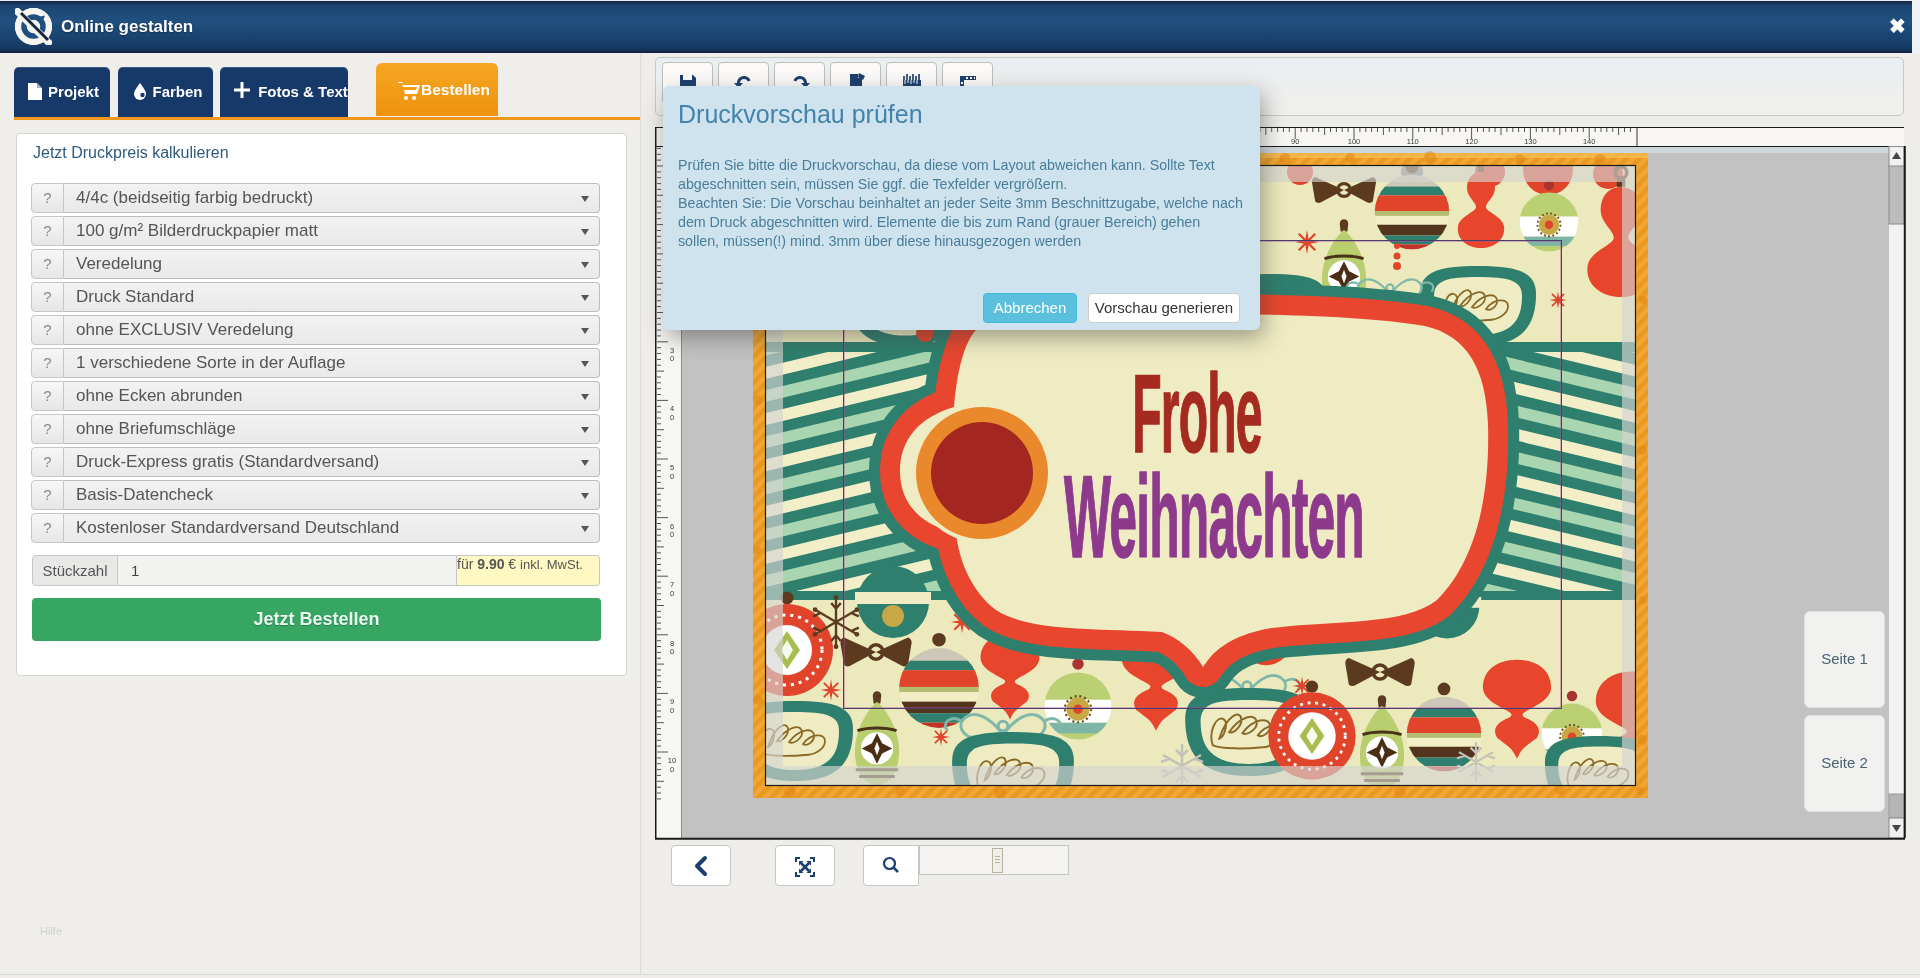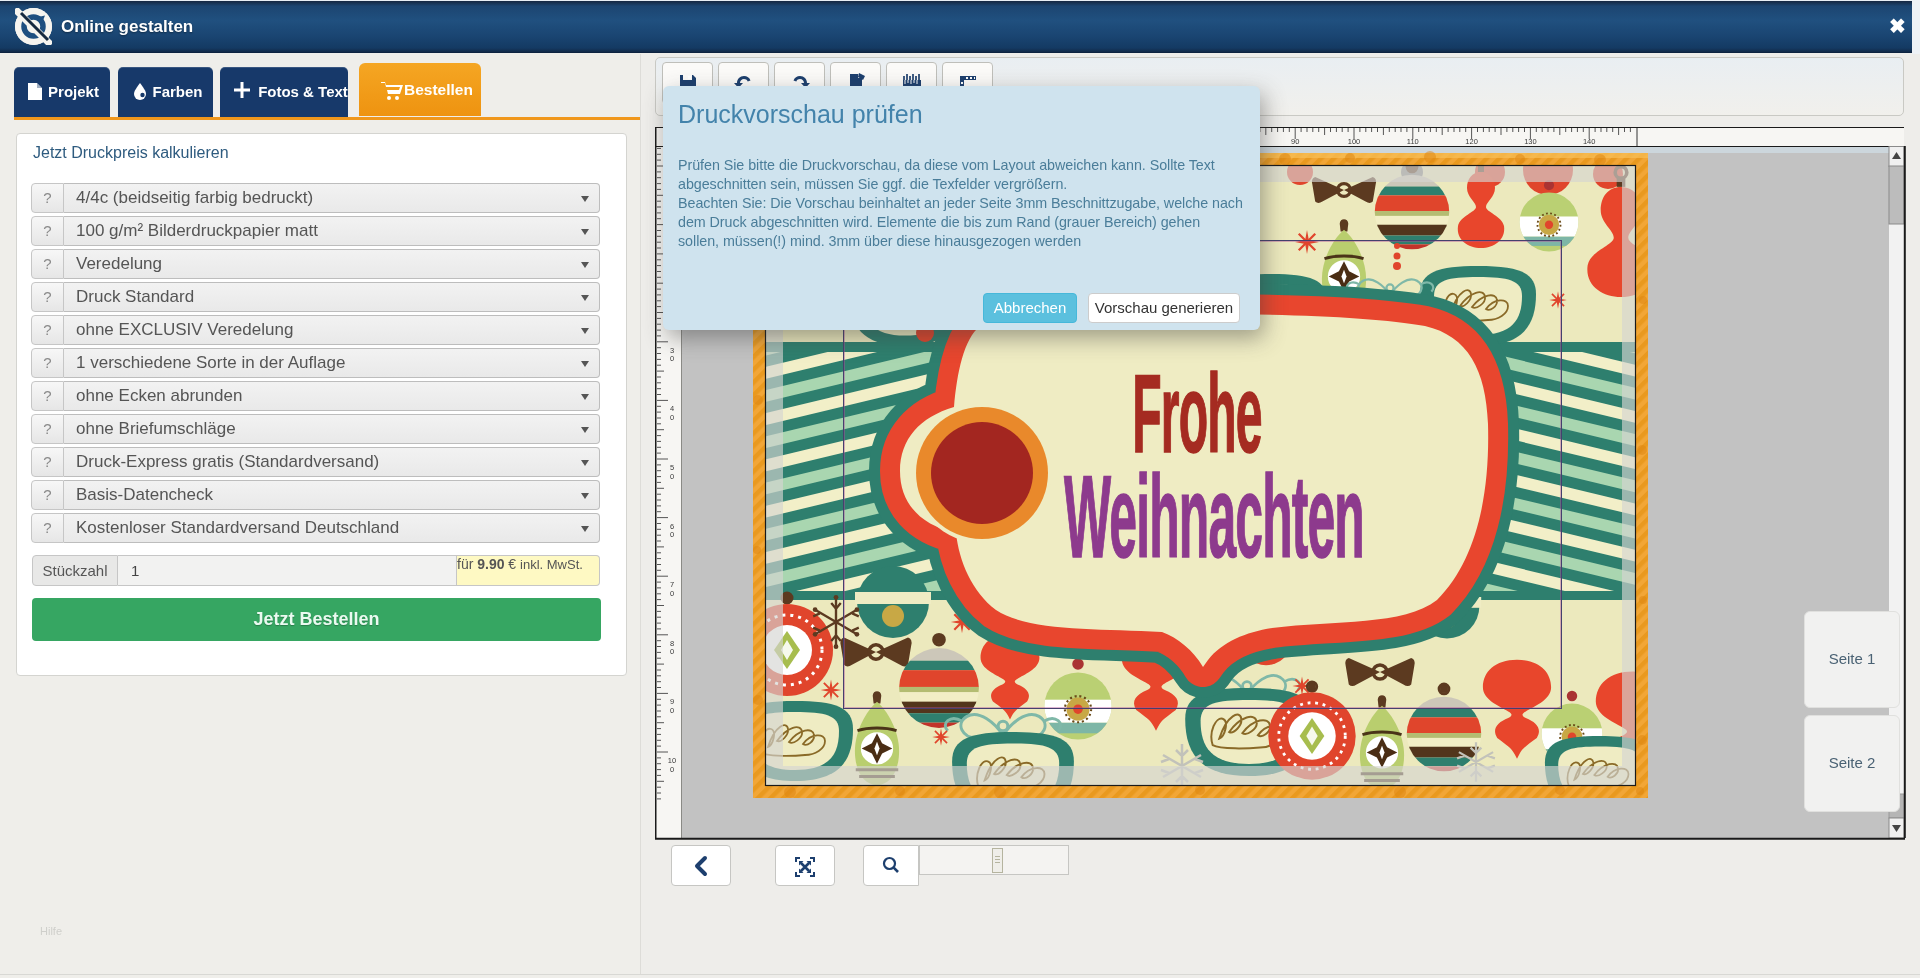--- a/index.html
+++ b/index.html
@@ -7,21 +7,21 @@
  background:linear-gradient(180deg,#152741 0%,#1c4571 10%,#20507f 38%,#1a4572 68%,#143a63 92%,#122947 100%);
  border-top:1px solid #e8eef4; border-bottom:1px solid #0d2340}
 #logo {position:absolute;left:15px;top:8px;width:37px;height:37px;border-radius:50%;background:#f6f4ef}
 #logo svg {position:absolute;left:0;top:0}
 #brand {position:absolute;left:61px;top:17px;color:#fff;font-size:17px;font-weight:bold;text-shadow:0 1px 2px rgba(0,0,0,.4)}
 #closex {position:absolute;left:1889px;top:14px;color:#fff;font-size:20px;font-weight:bold}
 #leftsep {position:absolute;left:640px;top:54px;width:1px;height:921px;background:#dddcd8}
 .tab {position:absolute;top:67px;height:50px;background:#17396a;border-radius:5px 5px 0 0;color:#fff;
  font-size:15px;font-weight:bold;text-align:center;box-shadow:inset 0 1px 0 rgba(255,255,255,.15)}
 .tab .ic {position:absolute;left:14px;top:16px}
-#tab4 {position:absolute;left:359px;top:63px;width:122px;height:53px;background:linear-gradient(#f5a623,#ee9310);
+#tab4 {position:absolute;left:376px;top:63px;width:122px;height:53px;background:linear-gradient(#f5a623,#ee9310);
  border-radius:6px 6px 0 0;color:#fff;font-size:16px;font-weight:bold}
 #tabline {position:absolute;left:14px;top:117px;width:626px;height:3px;background:#f0971c}
 #panelcard {position:absolute;left:16px;top:133px;width:611px;height:543px;background:#fff;border:1px solid #d4d4d0;border-radius:4px}
 #ptitle {position:absolute;left:33px;top:144px;font-size:16px;color:#2e5b7f}
 .qrow {position:absolute;left:31px;height:30px;width:569px}
 .qm {position:absolute;left:0;top:0;width:33px;height:30px;background:linear-gradient(#f7f7f7,#e6e6e6);
  border:1px solid #c6c6c6;border-radius:4px 0 0 4px;color:#8a8a8a;font-size:15px;line-height:28px;text-align:center}
 .sel {position:absolute;left:33px;top:0;width:536px;height:30px;background:linear-gradient(#f2f2f2,#e9e9e9);
  border:1px solid #bdbdbd;border-left:none;border-radius:0 4px 4px 0;font-size:17px;color:#555;line-height:28px;padding-left:12px}
 .caret {position:absolute;right:10px;top:12px;width:0;height:0;border-left:4.5px solid transparent;
@@ -38,21 +38,21 @@
 #hilfe {position:absolute;left:40px;top:925px;font-size:11px;color:#cfcfcb}
 #toolbar {position:absolute;left:655px;top:57px;width:1249px;height:59px;background:linear-gradient(#e9eef2,#f1f0ec);
  border:1px solid #c9c9c4;border-radius:5px}
 .tbtn {position:absolute;top:62px;width:51px;height:42px;background:#fbfaf8;border:1px solid #bfbfba;border-radius:4px;
  text-align:center;padding-top:9px}
 .bbtn {position:absolute;top:845px;height:41px;background:#fff;border:1px solid #c6c6c3;border-radius:4px;
  text-align:center;padding-top:9px}
 #slider {position:absolute;left:919px;top:845px;width:150px;height:30px;background:#f4f3f1;border:1px solid #c6c6c3}
 #shandle {position:absolute;left:72px;top:2px;width:11px;height:25px;background:#efeee9;border:1px solid #b5b49f;padding:5px 1px}
 #shandle div {height:1px;background:#b5b49f;margin:2px 1px}
-.seite {position:absolute;left:1804px;width:96px;height:97px;background:#f1f1f0;border:1px solid #e0e0de;border-radius:6px;
+.seite {position:absolute;left:1804px;width:81px;height:97px;background:#f1f1f0;border:1px solid #e0e0de;border-radius:6px;
  font-size:15px;color:#4a6274;text-align:center}
 #modal {position:absolute;left:663px;top:86px;width:597px;height:244px;background:#cfe3ee;border-radius:6px;
  box-shadow:4px 8px 22px rgba(60,60,60,.45);z-index:50}
 #mtitle {position:absolute;left:15px;top:14px;font-size:25px;color:#4383ab}
 #mbody {position:absolute;left:15px;top:70px;font-size:14.3px;line-height:19px;color:#4a7d99;letter-spacing:-0.05px}
 #mabort {position:absolute;left:320px;top:207px;width:94px;height:30px;background:#5bc0de;border:1px solid #46b8da;
  border-radius:4px;color:#fff;font-size:15px;text-align:center;line-height:28px}
 #mgen {position:absolute;left:425px;top:207px;width:152px;height:30px;background:#fff;border:1px solid #ccc;
  border-radius:4px;color:#333;font-size:15px;text-align:center;line-height:28px}
 #botline {position:absolute;left:0;top:974px;width:1920px;height:1px;background:#d8d8d4}

